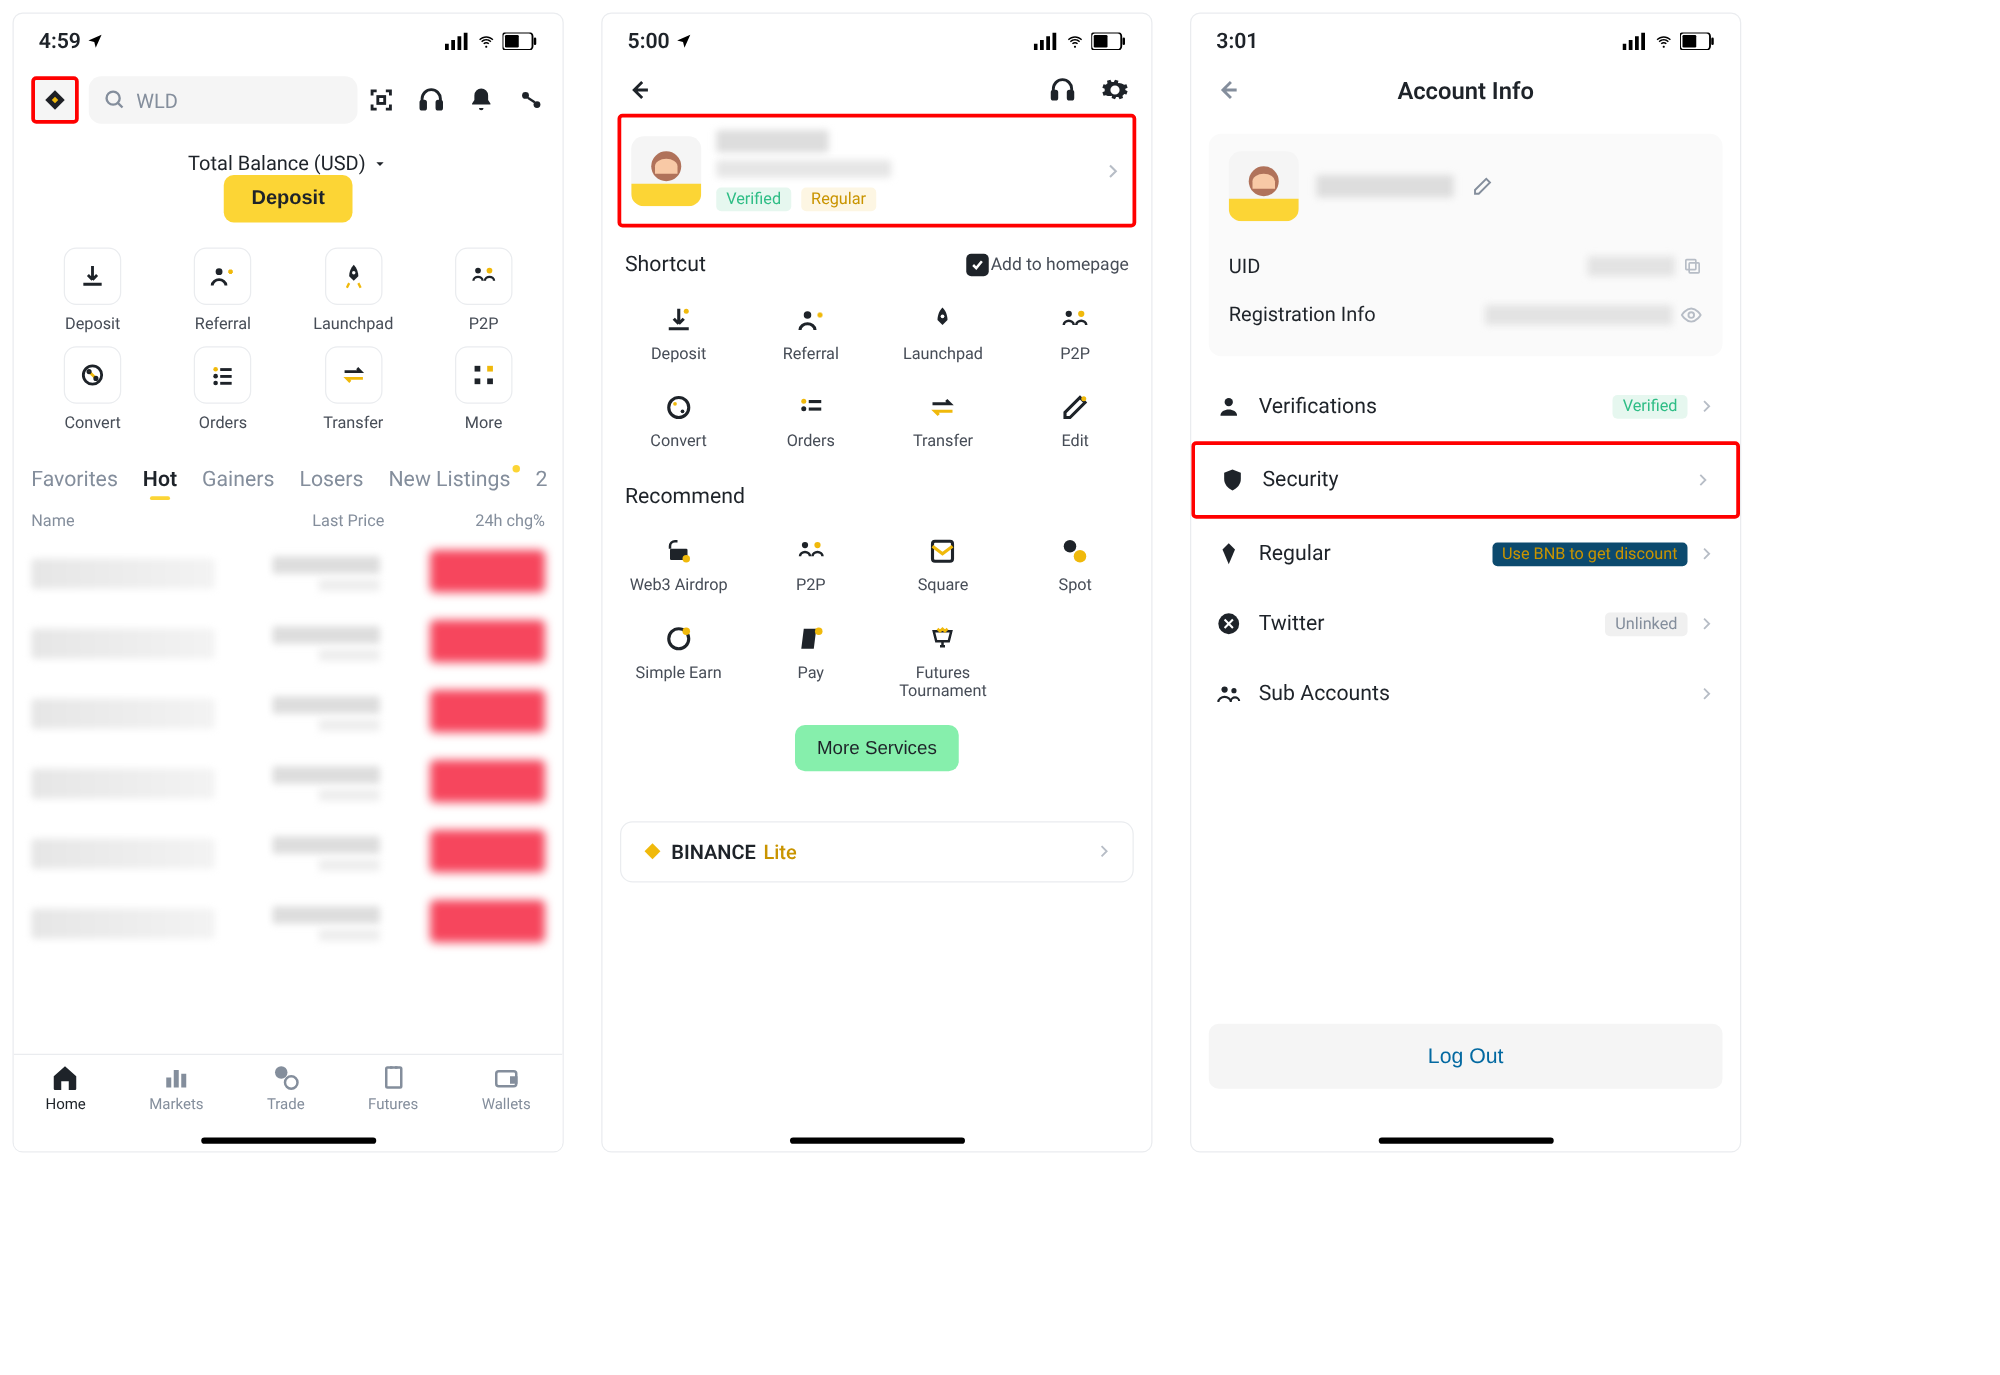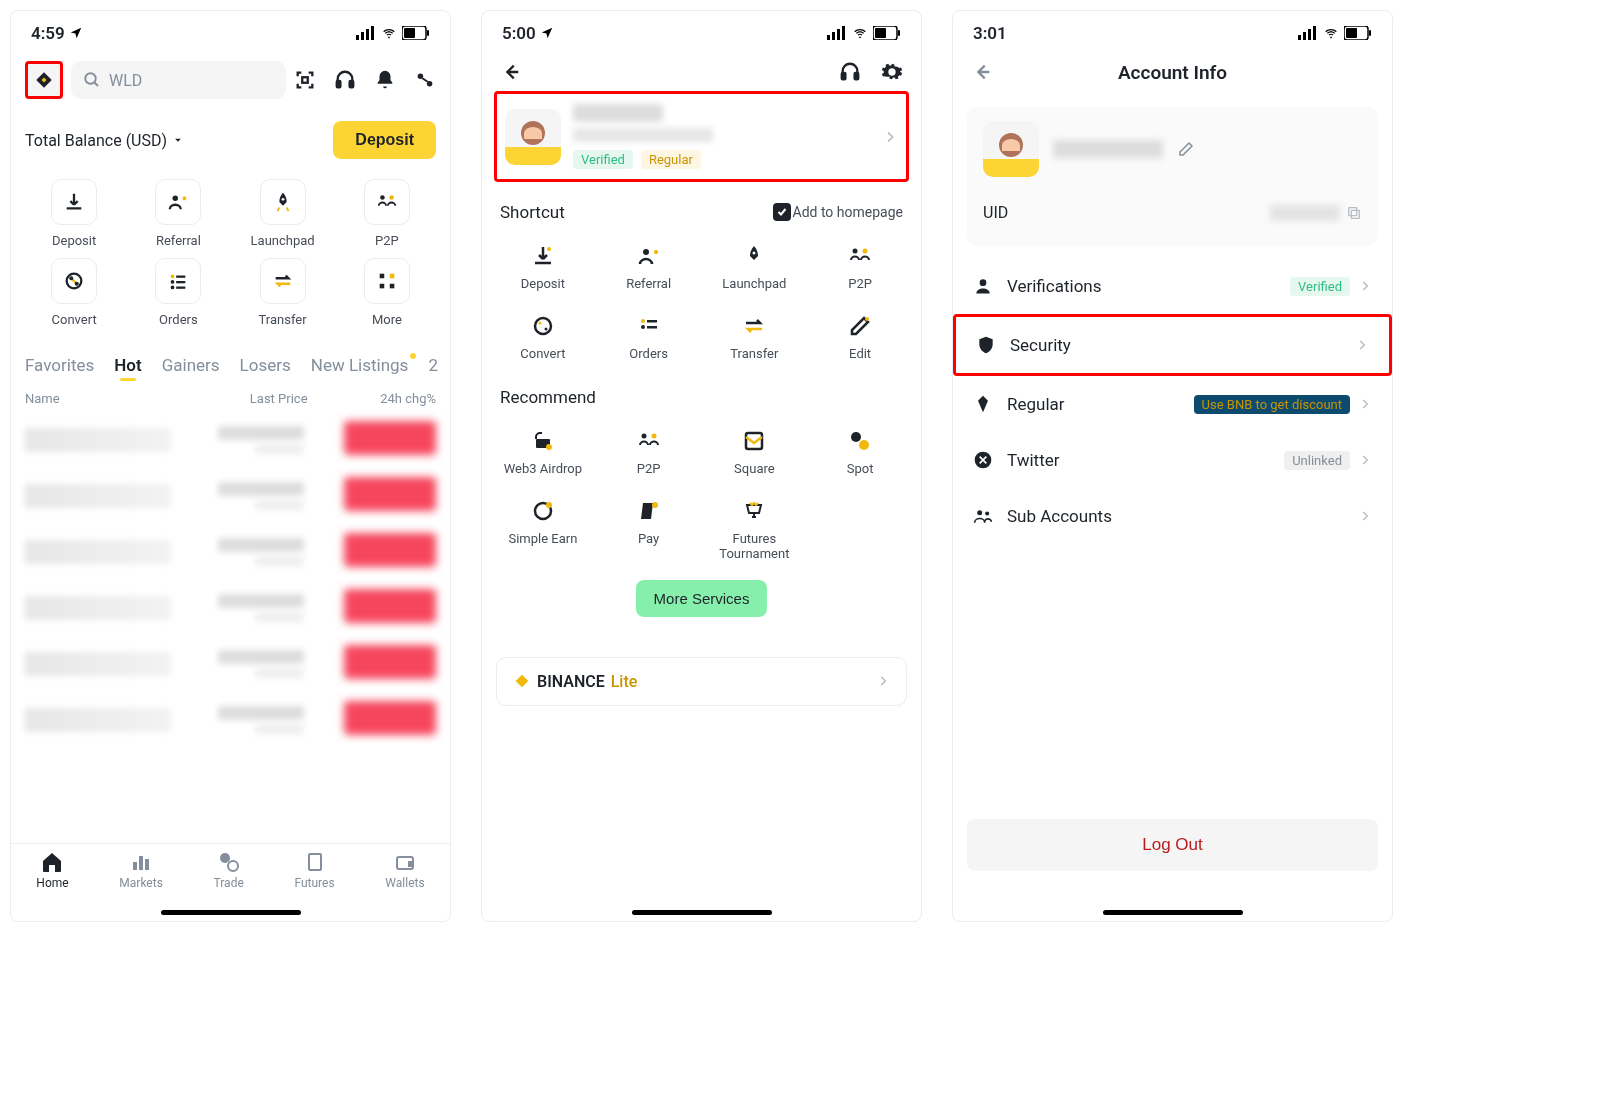--- a/index.html
+++ b/index.html
@@ -58,20 +58,21 @@
     display:flex; align-items:center; padding:0 12px; gap:8px;
     color:#848e9c; font-size:16px;
   }
   .top-icons { display:flex; gap:18px; align-items:center; }
   .top-icons svg { width:22px; height:22px; }
   .highlight-red { border: 3px solid #ff0000; border-radius:4px; }
   
   .balance-row {
     display:flex; justify-content:space-between; align-items:center;
     padding: 16px 14px 10px;
+    flex-direction: column;
   }
   .balance-label { font-size:16px; color:#1e2329; display:flex; align-items:center; gap:4px;}
   .deposit-btn {
     background:#fcd535; color:#1e2329; font-weight:600;
     border:none; border-radius:8px; padding:10px 22px; font-size:16px;
   }
   
   .shortcut-grid {
     display:grid; grid-template-columns: repeat(4,1fr);
     gap:10px 6px; padding: 10px 14px;
@@ -189,21 +190,21 @@
   }
   .menu-item .grow { flex:1;}
   .menu-item .right { display:flex; align-items:center; gap:8px; color:#848e9c; font-size:14px;}
   .pill { padding:2px 8px; border-radius:4px; font-size:13px;}
   .pill-green { background:#e6f7ef; color:#2ebd85;}
   .pill-yellow { background:#0c4a6e; color:#c99400;}
   .pill-grey { background:#f0f0f0; color:#848e9c;}
   .logout-btn {
     position:absolute; bottom:50px; left:14px; right:14px;
     background:#f5f5f5; border:none; border-radius:8px;
-    padding:16px; font-size:17px; color:#b91c1c;
+    padding:16px; font-size:17px; color:#0369a1;
   }
   svg { display:block; }
 </style>
 </head>
 <body>
 
 <div class="phone">
   <div class="status-bar">
     <div class="status-left">
       <span>4:59</span>
@@ -775,20 +776,30 @@
     <div class="s3-row">
       <span>UID</span>
       <span class="val">
           <span class="blur-val"></span>
           <svg width="16" height="16" viewBox="0 0 24 24" fill="none" stroke="#b7bdc6" stroke-width="2">
             <rect x="8" y="8" width="12" height="12" rx="1"></rect>
             <rect x="4" y="4" width="12" height="12" rx="1"></rect>
           </svg>
         </span>
     </div>
+    <div class="s3-row">
+      <span>Registration Info</span>
+      <span class="val">
+          <span class="blur-val w2"></span>
+          <svg width="18" height="18" viewBox="0 0 24 24" fill="none" stroke="#b7bdc6" stroke-width="2">
+            <path d="M2 12s4-7 10-7 10 7 10 7-4 7-10 7-10-7-10-7z"></path>
+            <circle cx="12" cy="12" r="3"></circle>
+          </svg>
+        </span>
+    </div>
   </div>
 
   <div class="menu-list">
     <div class="menu-item">
       <span>
           <svg width="20" height="20" viewBox="0 0 24 24" fill="#1e2329">
             <circle cx="12" cy="8" r="4"></circle>
             <path d="M4 21c0-4 4-6 8-6s8 2 8 6"></path>
           </svg>
         </span>

